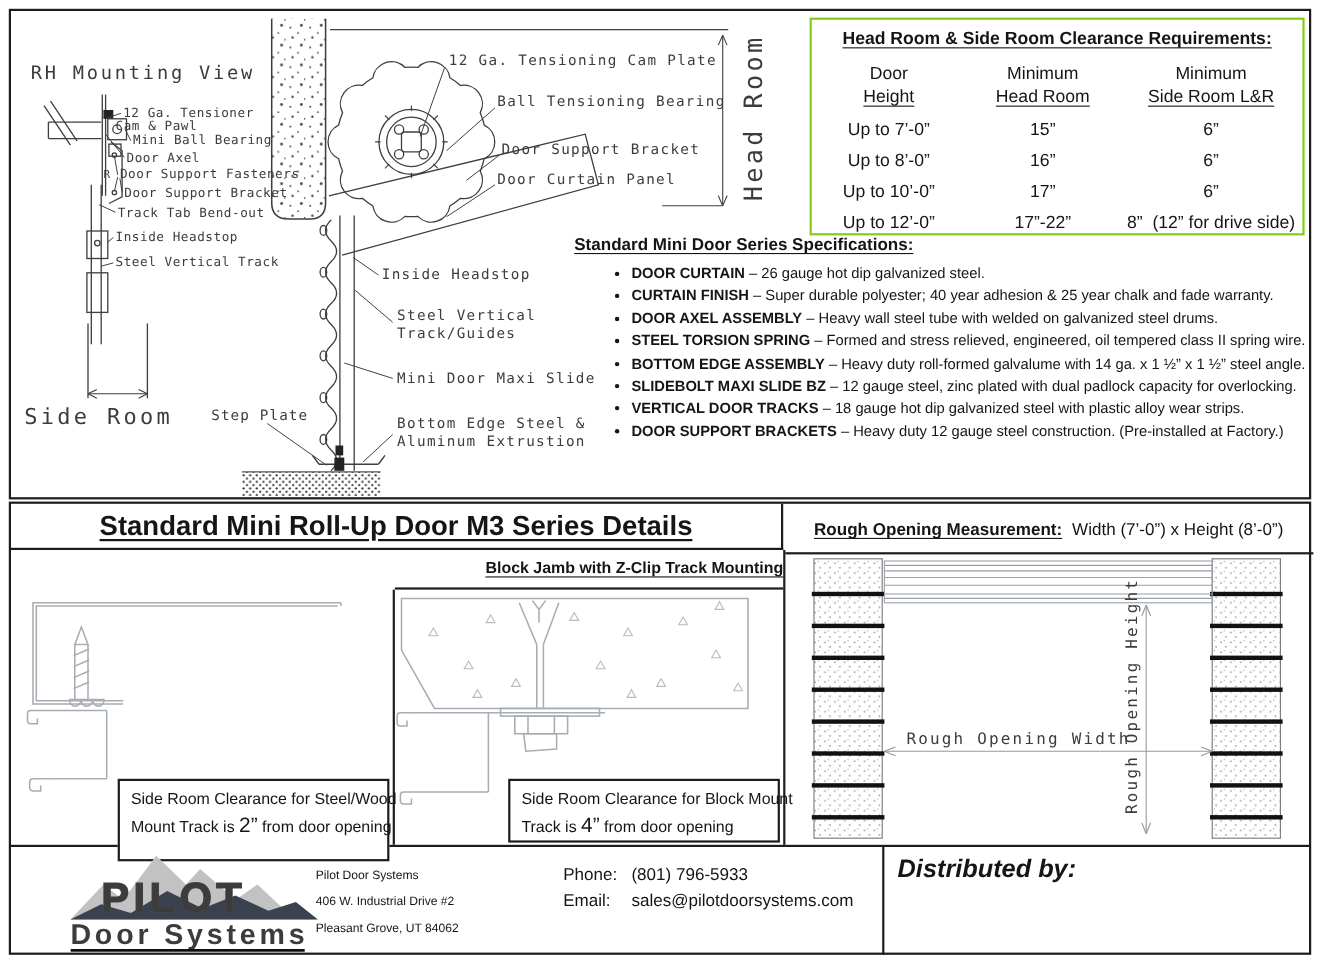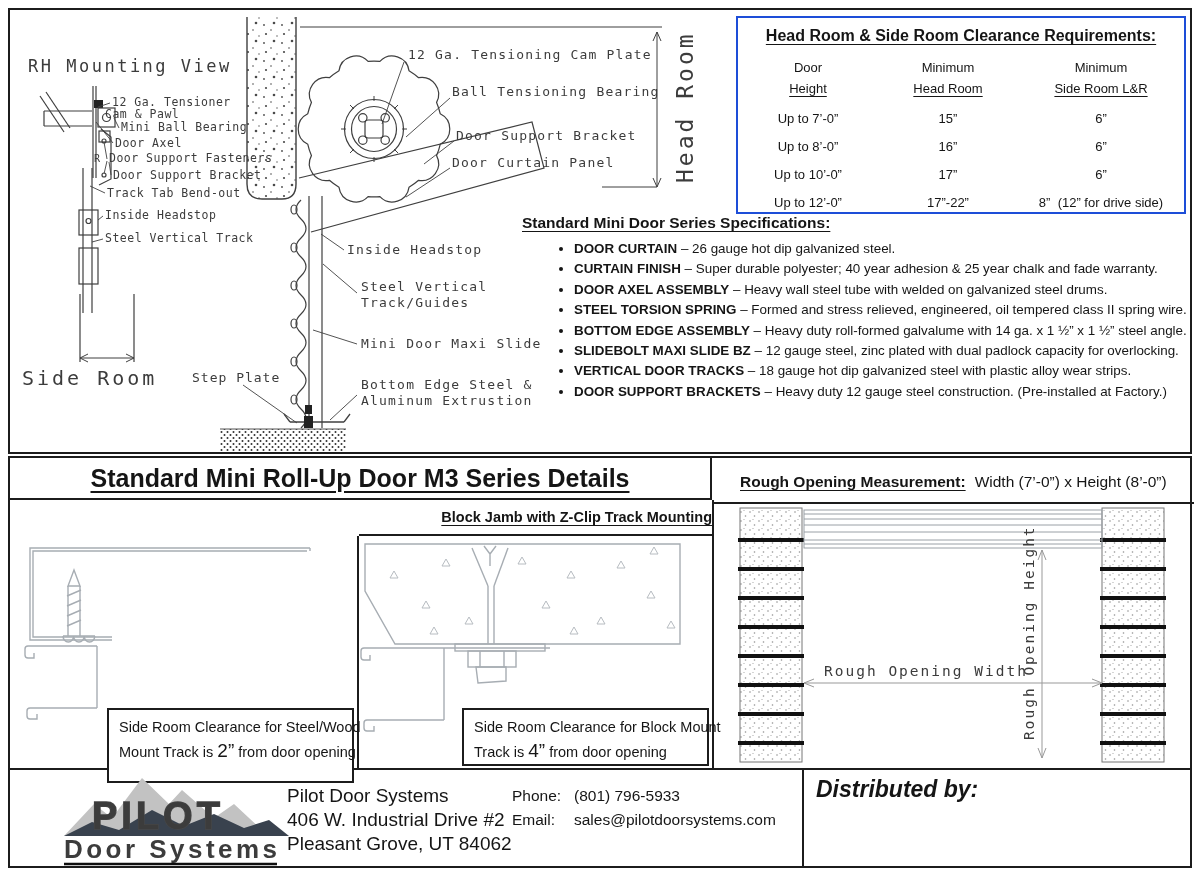--- a/index.html
+++ b/index.html
@@ -5,24 +5,24 @@
   html,body{margin:0;padding:0;background:#fff;}
   .page{position:relative;width:1200px;height:876px;background:#fff;overflow:hidden;
         font-family:"Liberation Sans",sans-serif;color:#151515;}
   .panel{position:absolute;border:2px solid #1c1c1c;background:#fff;box-sizing:border-box;}
   .top-panel{left:8px;top:8px;width:1184px;height:446px;}
   .bottom-panel{left:8px;top:456px;width:1184px;height:412px;}
   .abs{position:absolute;box-sizing:border-box;}
   svg text{font-family:"DejaVu Sans Mono",monospace;fill:#3c3c3c;}
   .bu{font-weight:700;text-decoration:underline;text-underline-offset:3px;}
   
-  .cl-table{left:726px;top:6px;width:450px;height:198px;border:2px solid #1d4ed8;background:#fff;}
+  .cl-table{left:726px;top:6px;width:450px;height:198px;border:2px solid #84cc16;background:#fff;}
   .t-title{margin-top:9px;text-align:center;font-size:16px;}
   .t-grid{display:grid;grid-template-columns:160px 120px 186px;justify-content:center;
-          text-align:center;font-size:13px;margin-top:12px;}
+          text-align:center;font-size:16px;margin-top:12px;}
   .t-grid .hcell{line-height:21px;margin-bottom:6px;}
   .t-grid .hcell .l2{text-decoration:underline;text-underline-offset:3px;}
   .t-grid .dcell{height:28px;line-height:28px;white-space:pre;}
   
   .specs{left:512px;top:204px;width:672px;}
   .sp-title{font-size:15.5px;}
   .specs ul{margin:7px 0 0 0;padding-left:52px;}
   .specs li{font-size:13.4px;line-height:20.4px;white-space:nowrap;}
   .specs .term{font-weight:700;}
   
@@ -38,21 +38,21 @@
   .sub-t{font-size:14.5px;}
   .vcont-sub{position:absolute;left:347px;top:78px;height:232px;border-left:2px solid #1c1c1c;}
   .vcont-main{position:absolute;left:702px;top:42px;height:268px;border-left:2px solid #1c1c1c;}
   .hline-footer{position:absolute;left:0;top:310px;width:1180px;border-top:2px solid #1c1c1c;}
   .vline-footer{position:absolute;left:792px;top:312px;height:98px;border-left:2px solid #1c1c1c;}
   .note-box{border:2px solid #1c1c1c;background:#fff;padding:5px 10px;font-size:14.5px;line-height:24px;white-space:nowrap;}
   .note-big{font-size:19px;}
   .note-left{left:97px;top:250px;width:247px;height:75px;}
   .note-right{left:452px;top:250px;width:247px;height:58px;}
   
-  .addr{left:277px;top:326px;font-size:19px;line-height:24px;}
+  .addr{left:277px;top:326px;font-size:11px;line-height:24px;}
   .contact{left:502px;top:326px;font-size:15.5px;line-height:24px;}
   .contact .row{display:flex;}
   .contact .lab{width:62px;}
   .distby{left:806px;top:318px;font-size:23px;font-weight:700;font-style:italic;}
 </style>
 </head>
 <body>
 
 <div class="page">
 

